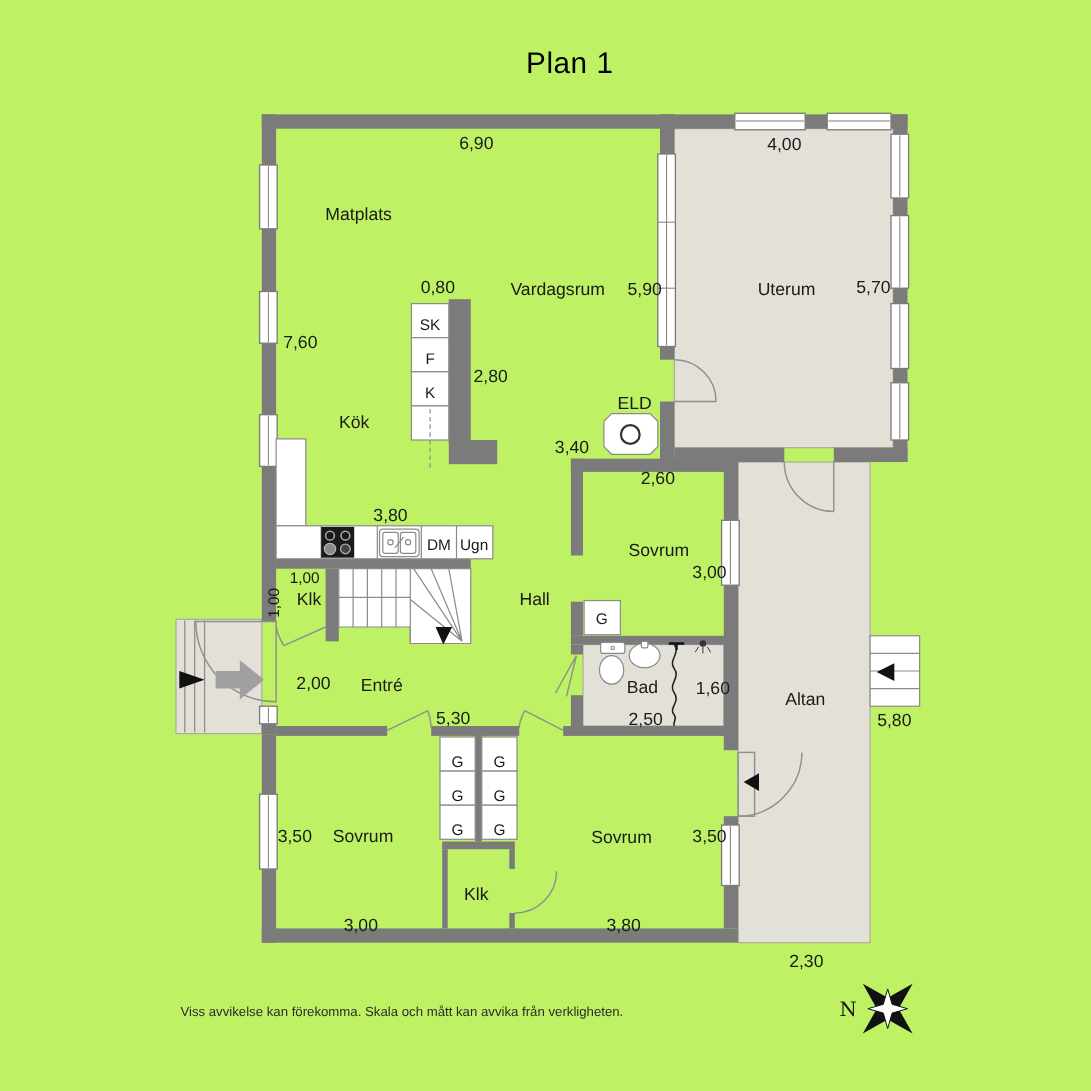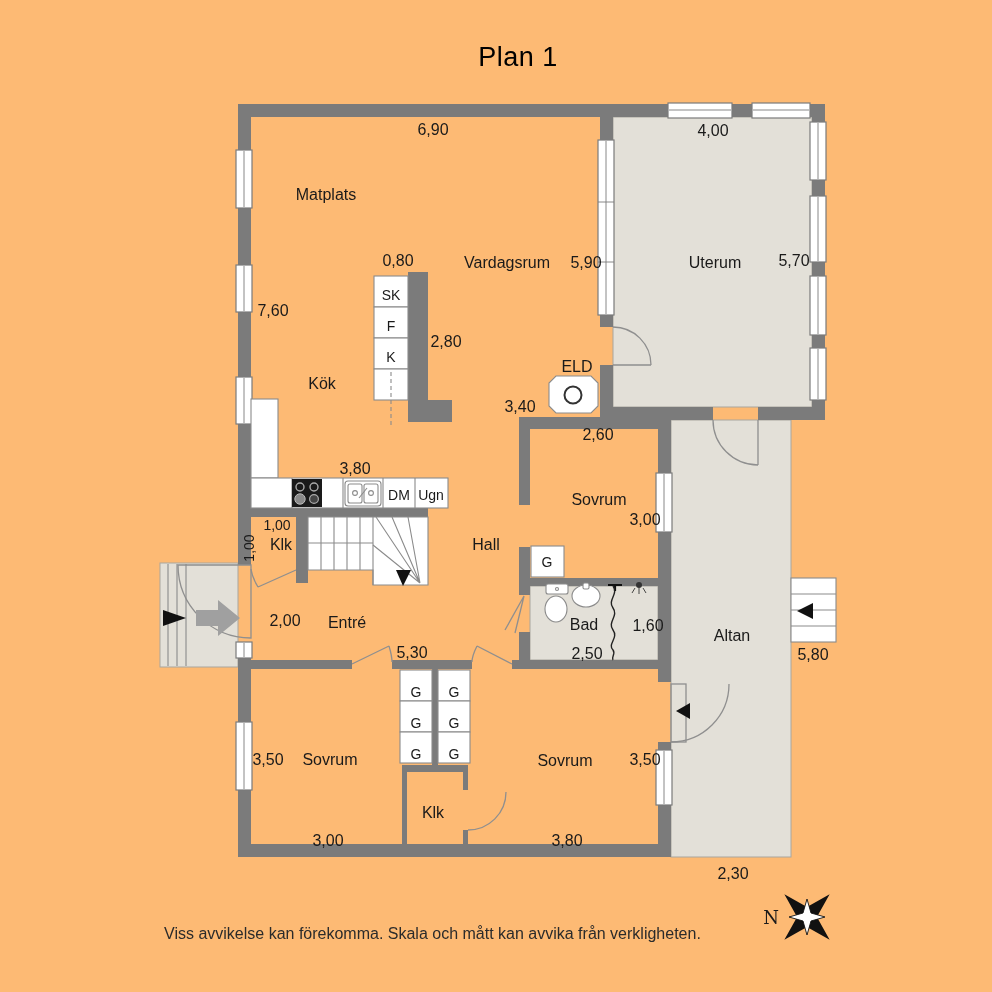--- a/index.html
+++ b/index.html
@@ -1,21 +1,21 @@
 <!DOCTYPE html>
 <html style="--wall: #7b7b7b; --outdoor: #e3e0d8; --line: #8b8b8b;"><head>
 <meta charset="utf-8">
 <style>
   :root { --wall:#7b7b7b; --outdoor:#e3e0d8; --line:#8b8b8b; --ink:#1a1a1a; }
   html,body { margin:0; padding:0; background:#fff; }
-  .page { position:relative; width:992px; height:992px; background:#fdba74; overflow:hidden;
+  .page { position:relative; width:992px; height:992px; background:#bef264; overflow:hidden;
           font-family:"Liberation Sans", sans-serif; }
   .title { position:absolute; top:42px; left:22px; width:992px; text-align:center;
            font-size:27px; color:#000; letter-spacing:0.5px; }
-  .footer { position:absolute; top:913px; left:164px; font-size:16px; color:#2b2b2b;margin-top:12px; }
+  .footer { position:absolute; top:913px; left:164px; font-size:12px; color:#2b2b2b; }
   svg.plan { position:absolute; top:0; left:0; }
   .lbl  { font-family:"Liberation Sans", sans-serif; font-size:16px; fill:var(--ink);
           text-anchor:middle; }
   .sm   { font-size:14px; }
   .north{ font-family:"DejaVu Serif", serif; font-size:18px; }
   .wallrect { fill:var(--wall); }
   .thin  { stroke:var(--line); stroke-width:1.1; fill:none; }
   .thinf { stroke:var(--line); stroke-width:1.1; fill:#fff; }
   .out   { fill:var(--outdoor); stroke:#a9a69e; stroke-width:1; }
   .win   { fill:#fff; stroke:var(--wall); stroke-width:1.2; }

